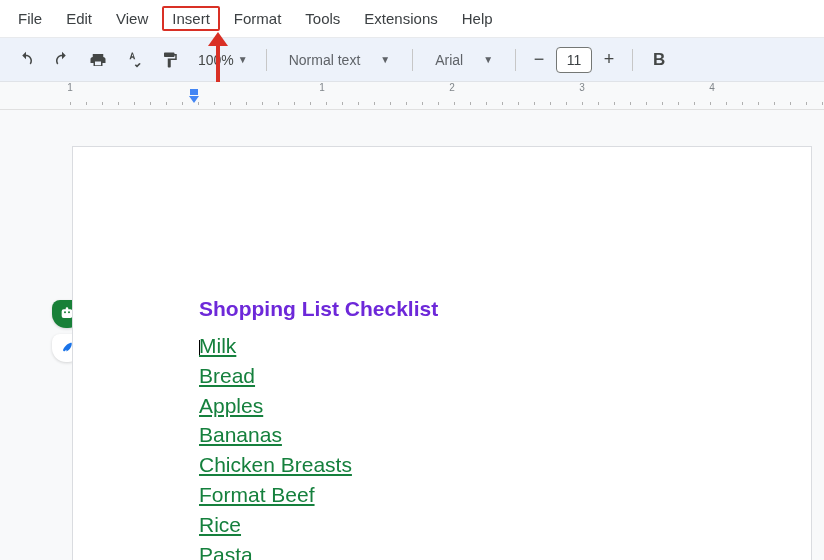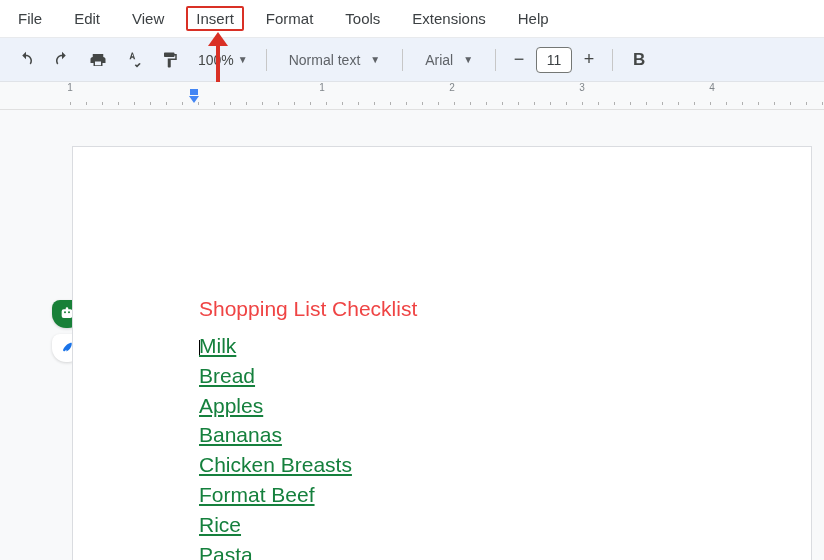--- a/index.html
+++ b/index.html
@@ -6,21 +6,21 @@
   body {
     font-family: Arial, sans-serif;
     background: #f8f9fa;
     width: 824px;
     height: 560px;
     overflow: hidden;
     position: relative;
   }
   .menubar {
     display: flex;
-    gap: 12px;
+    gap: 4px;
     padding: 6px 8px;
     background: #fff;
     font-size: 15px;
     color: #3c4043;
     border-bottom: 1px solid #e8eaed;
   }
   .menubar .item {
     padding: 4px 10px;
     border-radius: 4px;
     cursor: pointer;
@@ -60,21 +60,21 @@
   }
   .sep {
     width: 1px;
     height: 22px;
     background: #c7c7c7;
     margin: 0 4px;
   }
   .style-select, .font-select {
     display: flex;
     align-items: center;
-    gap: 10px;
+    gap: 20px;
     color: #80868b;
     font-size: 14px;
     padding: 0 10px;
     cursor: pointer;
   }
   .style-select span:first-child, .font-select span:first-child {
     color: #5f6368;
   }
   .fontsize-group {
     display: flex;
@@ -170,22 +170,22 @@
     left: 72px;
     top: 36px;
     width: 740px;
     min-height: 600px;
     background: #fff;
     border: 1px solid #dadce0;
     padding: 150px 60px 40px 126px;
   }
   .doc-title {
     font-size: 21px;
-    font-weight: normal;
-    color: #ef4444;
+    font-weight: bold;
+    color: #6d28d9;
     margin-bottom: 10px;
   }
   .doc-list {
     font-size: 21px;
     color: #15803d;
     line-height: 1.42;
     text-decoration: underline;
   }
   .cursor-line {
     display: inline-block;

